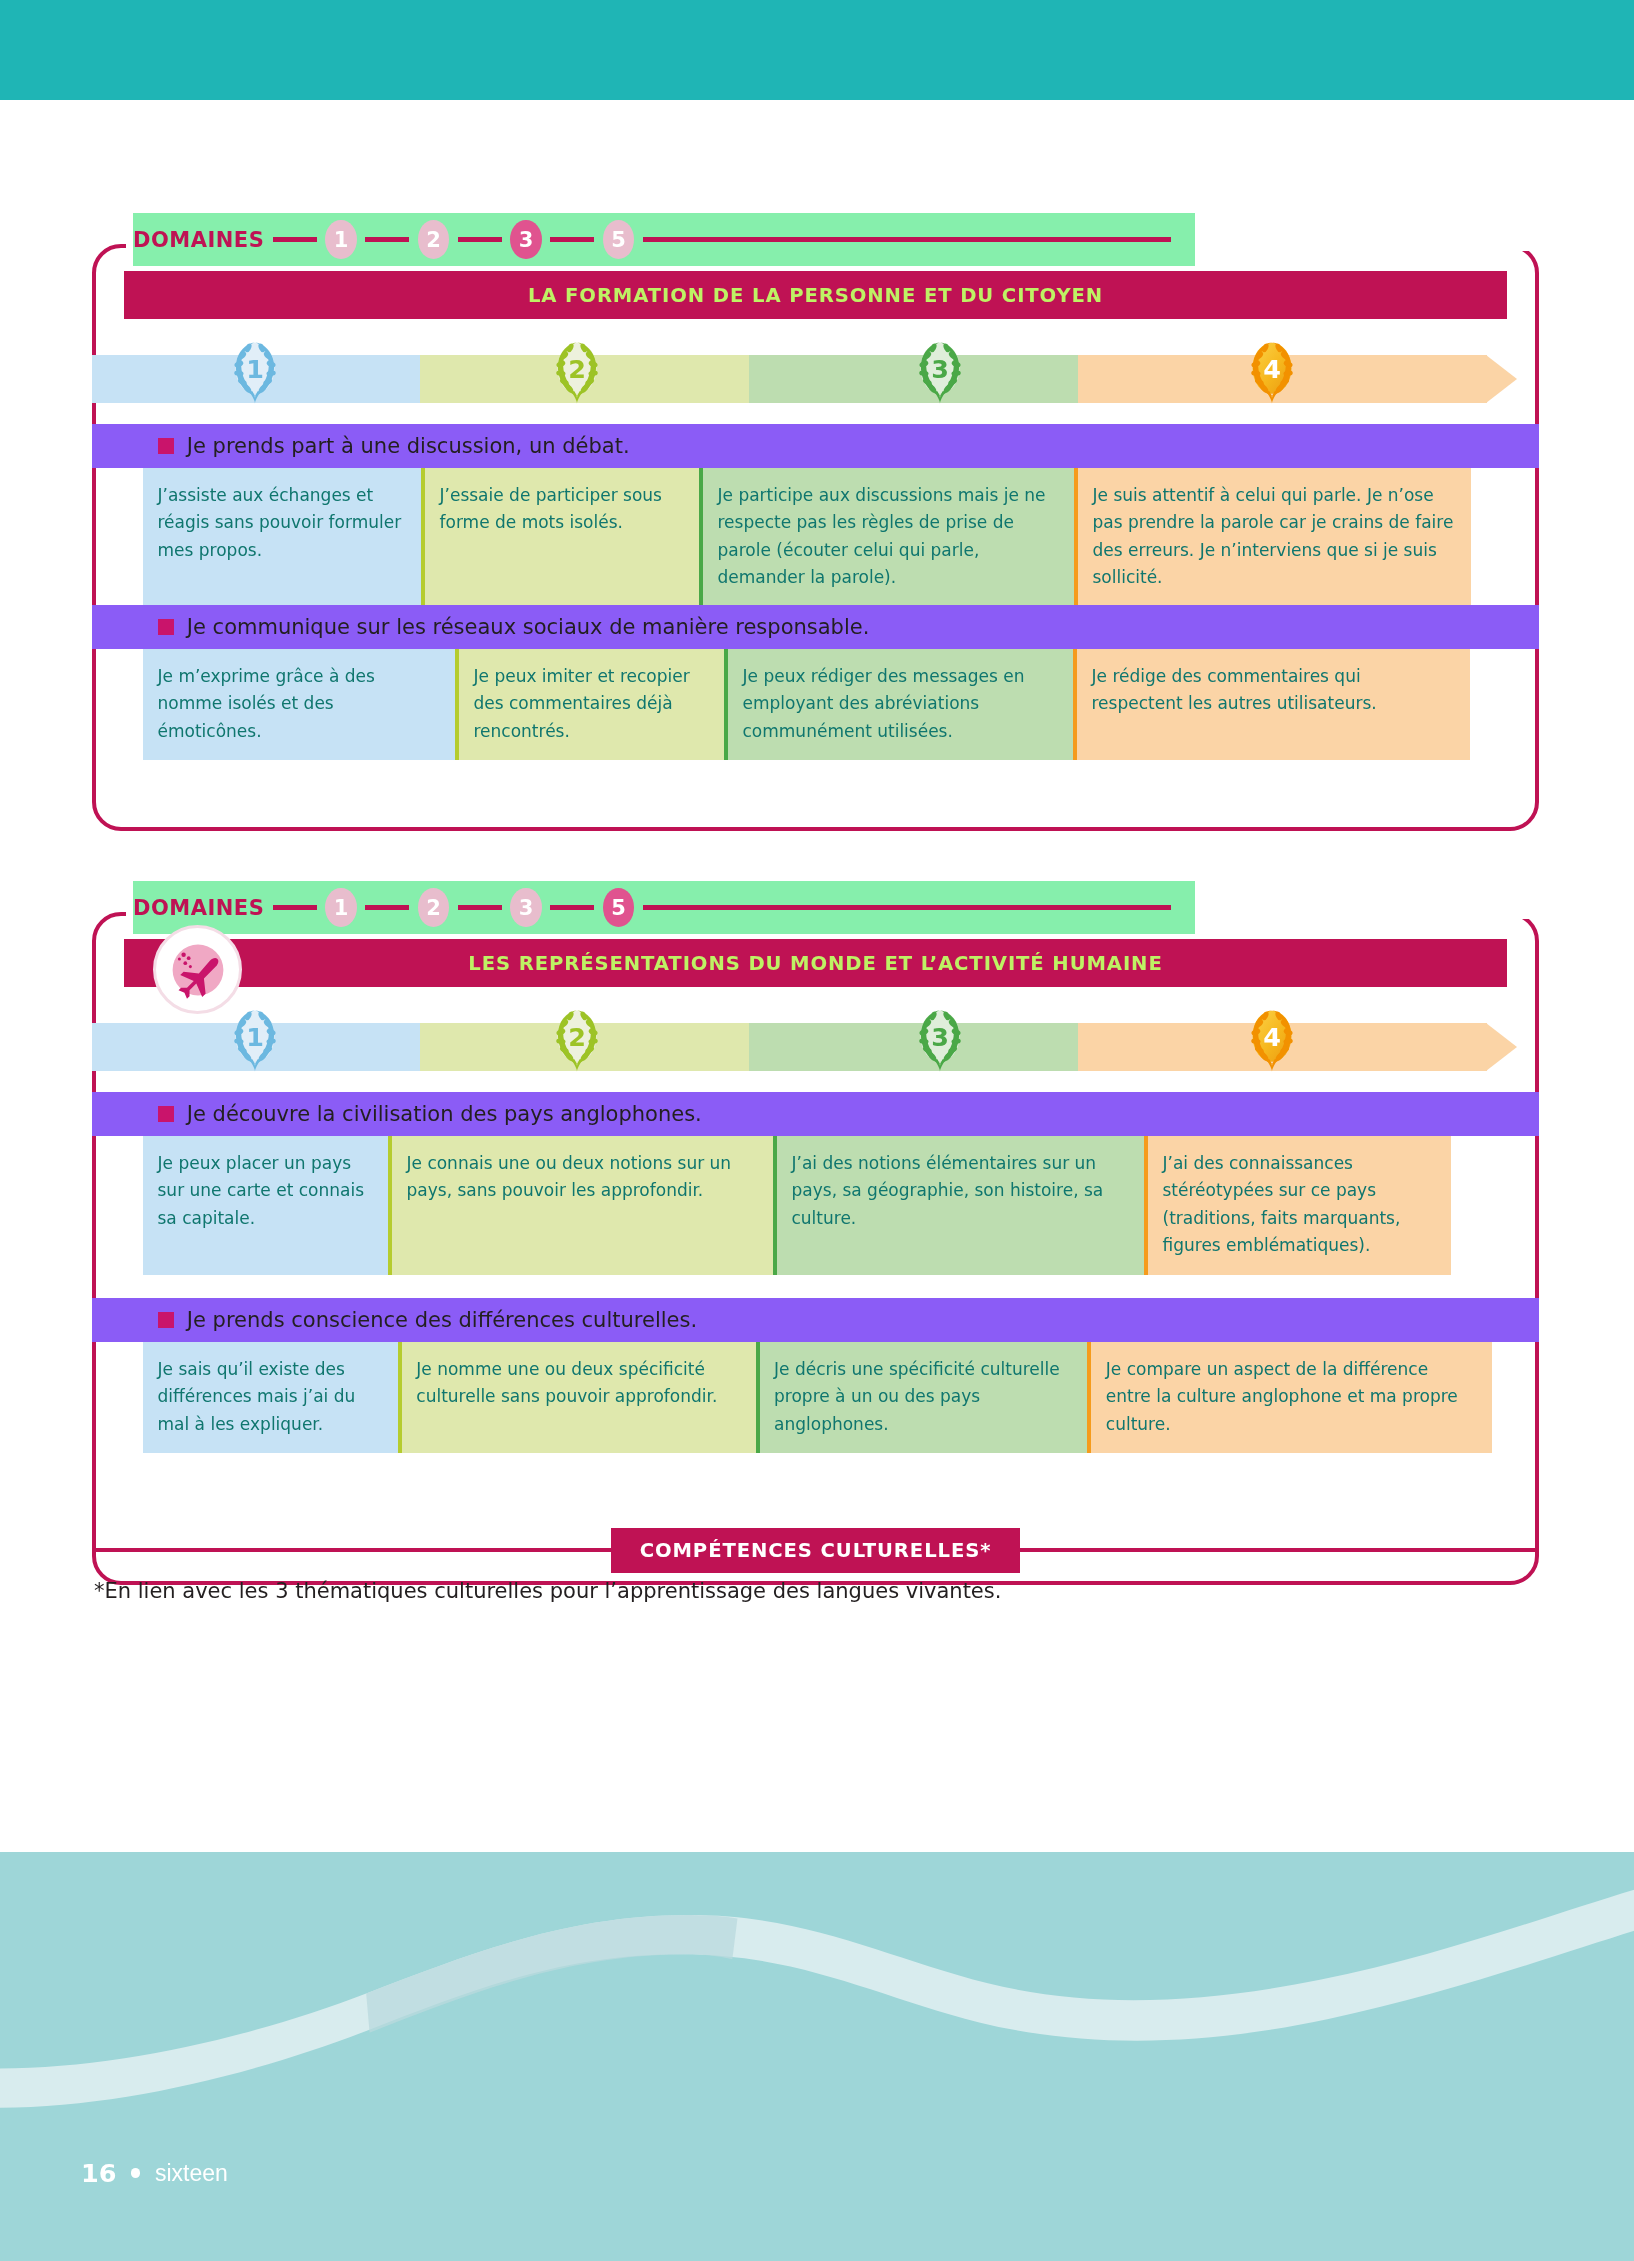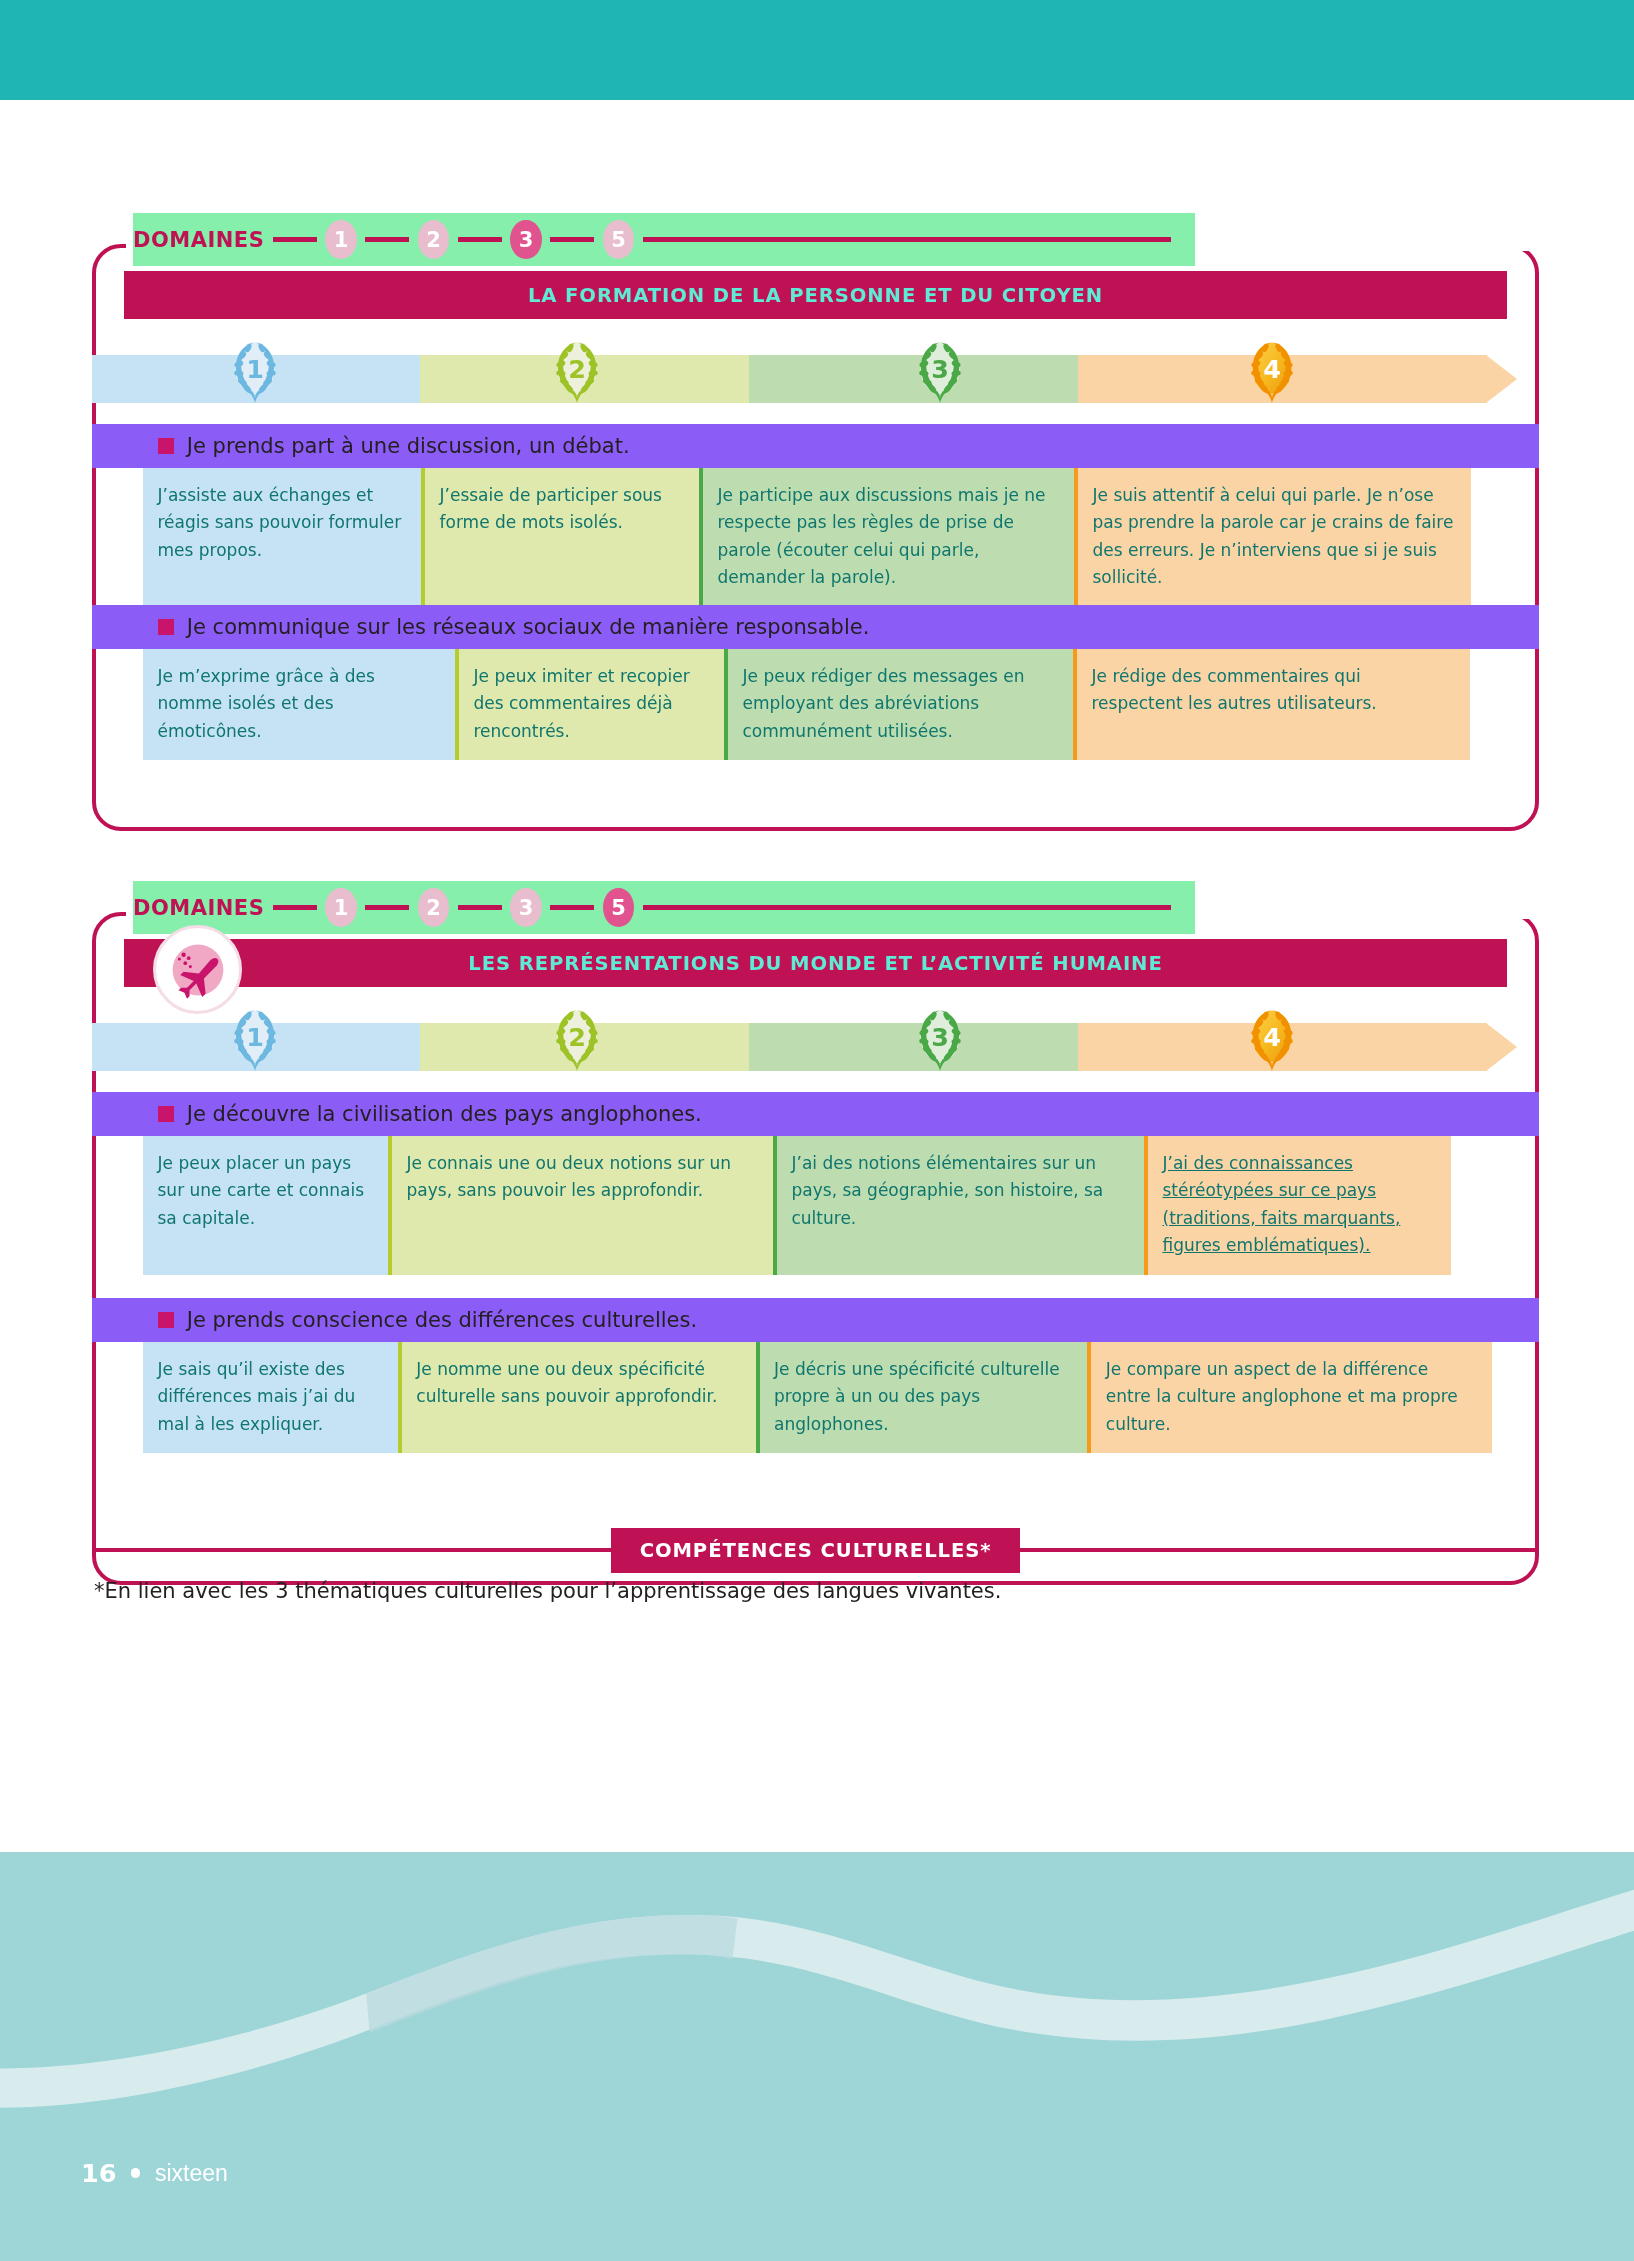--- a/index.html
+++ b/index.html
@@ -131,21 +131,21 @@
     justify-content: center;
     z-index: 5;
   }
   #block-1 .banner { top: 58px; }
   #block-2 .banner { top: 58px; }
   .banner-title {
     font-family: "DejaVu Sans", sans-serif;
     font-weight: 700;
     font-size: 19.6px;
     letter-spacing: 0.9px;
-    color: #5eead4;
+    color: #bef264;
     text-align: center;
   }
 
   
   .plane-badge {
     position: absolute;
     left: 61px;
     top: 44px;
     width: 89px;
     height: 89px;
@@ -634,21 +634,21 @@
 
     <div class="comp" style="top:211px;">
       <div class="comp-title">
         <span class="bullet-sq"></span>
         <span class="comp-title-text">Je découvre la civilisation des pays anglophones.</span>
       </div>
       <div class="cells">
         <div class="cell c1" style="width:245px;">Je peux placer un pays sur une carte et connais sa capitale.</div>
         <div class="cell c2" style="width:385px;">Je connais une ou deux notions sur un pays, sans pouvoir les approfondir.</div>
         <div class="cell c3" style="width:371px;">J’ai des notions élémentaires sur un pays, sa géographie, son histoire, sa culture.</div>
-        <div class="cell c4" style="width:307px;text-decoration:underline;">J’ai des connaissances stéréotypées sur ce pays (traditions, faits marquants, figures emblématiques).</div>
+        <div class="cell c4" style="width:307px;">J’ai des connaissances stéréotypées sur ce pays (traditions, faits marquants, figures emblématiques).</div>
         <div class="cells-arrow">
           <svg class="arrow-tip" viewBox="0 0 34 100" preserveAspectRatio="none">
               <polygon points="0,0 34,50 0,100" fill="#fbd4a6"></polygon>
             </svg>
         </div>
       </div>
     </div>
 
     <div class="comp" style="top:417px;">
       <div class="comp-title">

